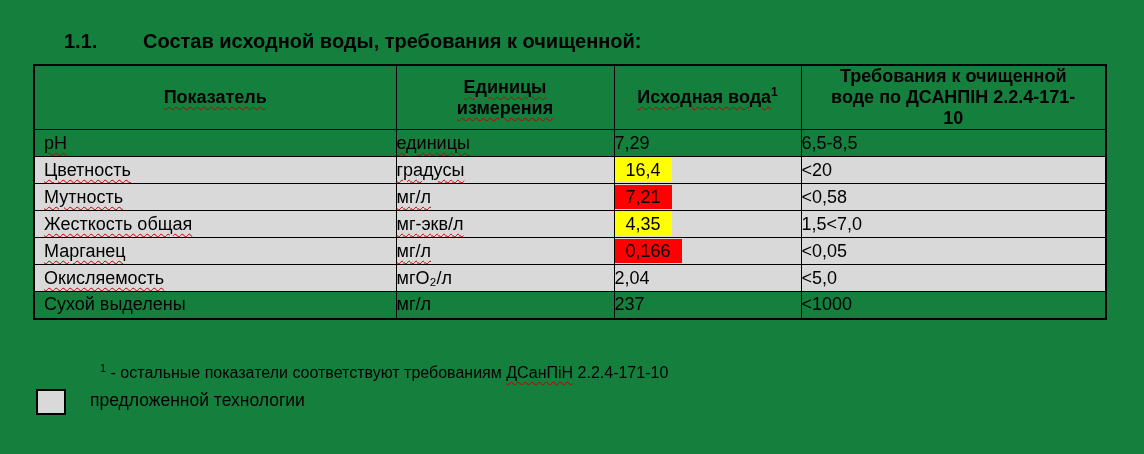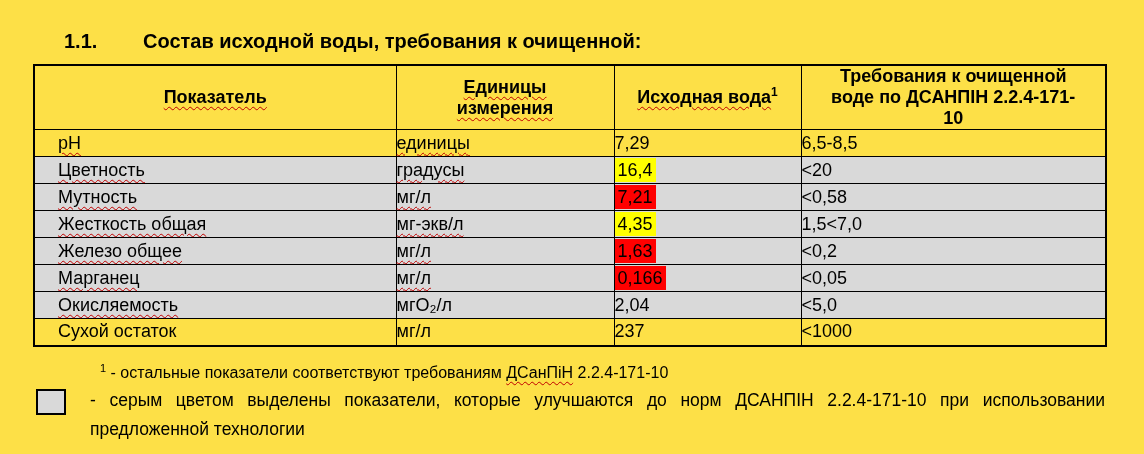--- a/index.html
+++ b/index.html
@@ -1,45 +1,45 @@
 <!DOCTYPE html>
 <html><head>
 <meta charset="utf-8">
 <style>
   html,body{margin:0;padding:0;background:#fff;}
   .page{
-    position:relative;width:1144px;height:454px;background:#fde047;
+    position:relative;width:1144px;height:454px;background:#15803d;
     font-family:"Liberation Sans","DejaVu Sans",sans-serif;color:#000;overflow:hidden;
   }
   
   .doc-title{position:absolute;left:64px;top:30px;font-size:20px;font-weight:bold;white-space:nowrap;}
   .doc-title .num{display:inline-block;width:79px;}
   
   table.water{
     position:absolute;left:33px;top:64px;width:1072px;
     border-collapse:collapse;table-layout:fixed;border:2px solid #000;
   }
   th,td{border:1px solid #000;padding:0;}
   thead tr{height:56px;}
   tbody tr{height:27px;}
   th{font-size:18px;font-weight:bold;text-align:center;vertical-align:middle;line-height:21px;}
   td{font-size:18px;vertical-align:middle;}
-  td.c-ind{text-align:left;padding-left:23px;}
+  td.c-ind{text-align:left;padding-left:9px;}
   tr.grey td{background:#D9D9D9;}
   .hdr-wrap{display:inline-block;max-width:118px;}
   .hdr-wrap4{display:inline-block;max-width:252px;}
   sup{font-size:12px;line-height:0;}
   
   .sq{
     text-decoration-line:underline;text-decoration-style:wavy;
     text-decoration-color:#C00000;text-decoration-thickness:1px;
     text-underline-offset:3px;
   }
   
-  .hl{display:inline-block;line-height:24px;padding:0 3px;}
+  .hl{display:inline-block;line-height:24px;padding:0 11px;}
   
   .fn1{position:absolute;left:100px;top:364px;font-size:16px;white-space:nowrap;}
   .fn1 sup{font-size:11px;}
   .swatch{position:absolute;left:36px;top:389px;width:26px;height:22px;border:2px solid #000;}
   .fn2{position:absolute;left:90px;top:386px;width:1015px;font-size:17.5px;line-height:29px;}
   .fn2-l1{text-align:justify;text-align-last:justify;white-space:nowrap;}
   .fn2-l2{text-align:left;}
 </style>
 </head>
 <body>
@@ -92,48 +92,41 @@
           <td class="c-val"><span class="hl" style="background: rgb(255, 0, 0);">7,21</span></td>
           <td class="c-req">&lt;0,58</td>
         </tr>
         <tr class="grey">
           <td class="c-ind"><span class="sq">Жесткость общая</span></td>
           <td class="c-unit"><span class="sq">мг-экв/л</span></td>
           <td class="c-val"><span class="hl" style="background: rgb(255, 255, 0);">4,35</span></td>
           <td class="c-req">1,5&lt;7,0</td>
         </tr>
         <tr class="grey">
-          <td class="c-ind"><span class="sq">Железо общее</span></td>
-          <td class="c-unit"><span class="sq">мг/л</span></td>
-          <td class="c-val"><span class="hl" style="background: rgb(255, 0, 0);">1,63</span></td>
-          <td class="c-req">&lt;0,2</td>
-        </tr>
-        <tr class="grey">
           <td class="c-ind"><span class="sq">Марганец</span></td>
           <td class="c-unit"><span class="sq">мг/л</span></td>
           <td class="c-val"><span class="hl" style="background: rgb(255, 0, 0);">0,166</span></td>
           <td class="c-req">&lt;0,05</td>
         </tr>
         <tr class="grey">
           <td class="c-ind"><span class="sq">Окисляемость</span></td>
           <td class="c-unit"><span>мгО₂/л</span></td>
           <td class="c-val"><span>2,04</span></td>
           <td class="c-req">&lt;5,0</td>
         </tr>
         <tr>
-          <td class="c-ind"><span>Сухой остаток</span></td>
+          <td class="c-ind"><span>Сухой выделены</span></td>
           <td class="c-unit"><span>мг/л</span></td>
           <td class="c-val"><span>237</span></td>
           <td class="c-req">&lt;1000</td>
         </tr>
       </tbody>
   </table>
 
   <div class="fn1"><sup>1</sup><span> - остальные показатели соответствуют требованиям </span><span class="sq">ДСанПіН</span><span> 2.2.4-171-10</span></div>
 
   <div class="swatch" id="swatch" style="background: rgb(217, 217, 217);"></div>
 
   <div class="fn2">
-    <div class="fn2-l1">- серым цветом выделены показатели, которые улучшаются до норм ДСАНПІН 2.2.4-171-10 при использовании</div>
     <div class="fn2-l2">предложенной технологии</div>
   </div>
 
 </div>
 
 </body></html>

